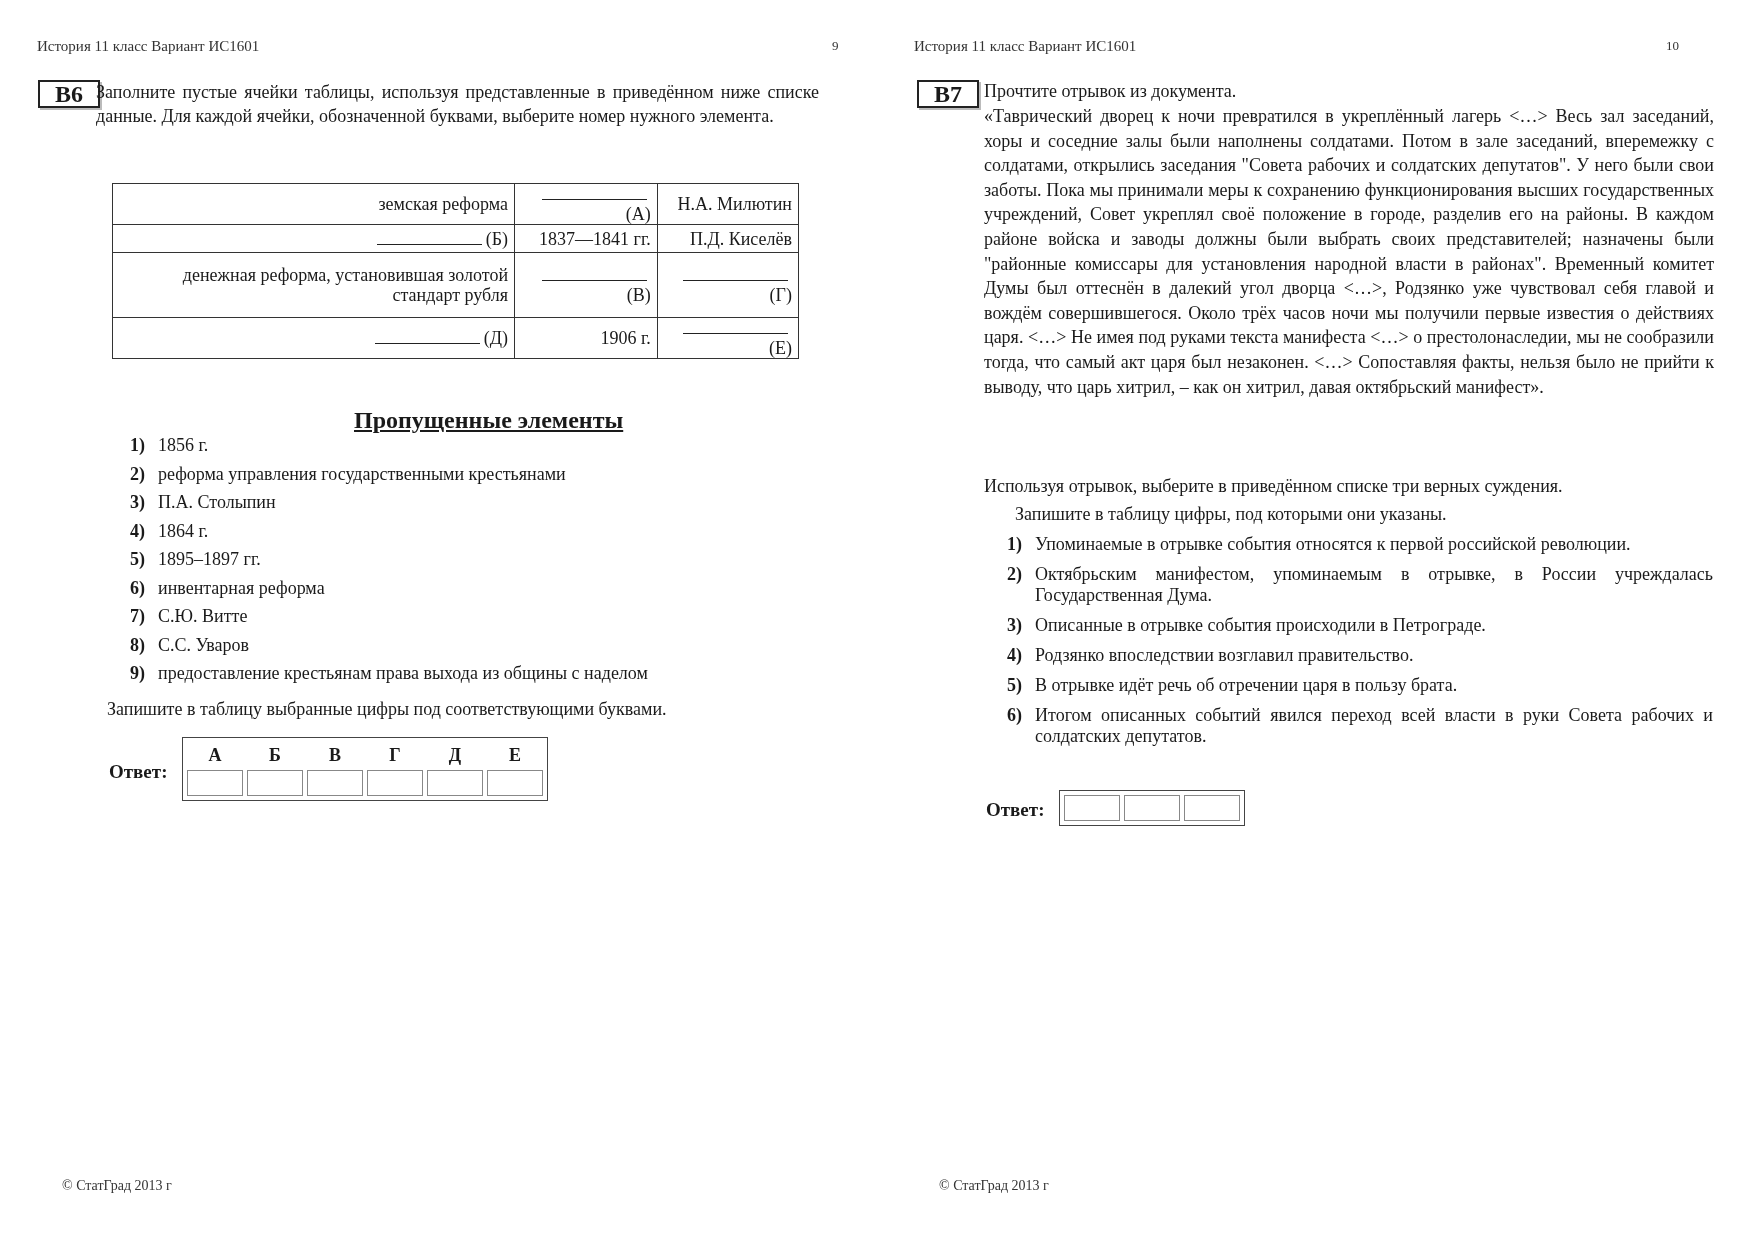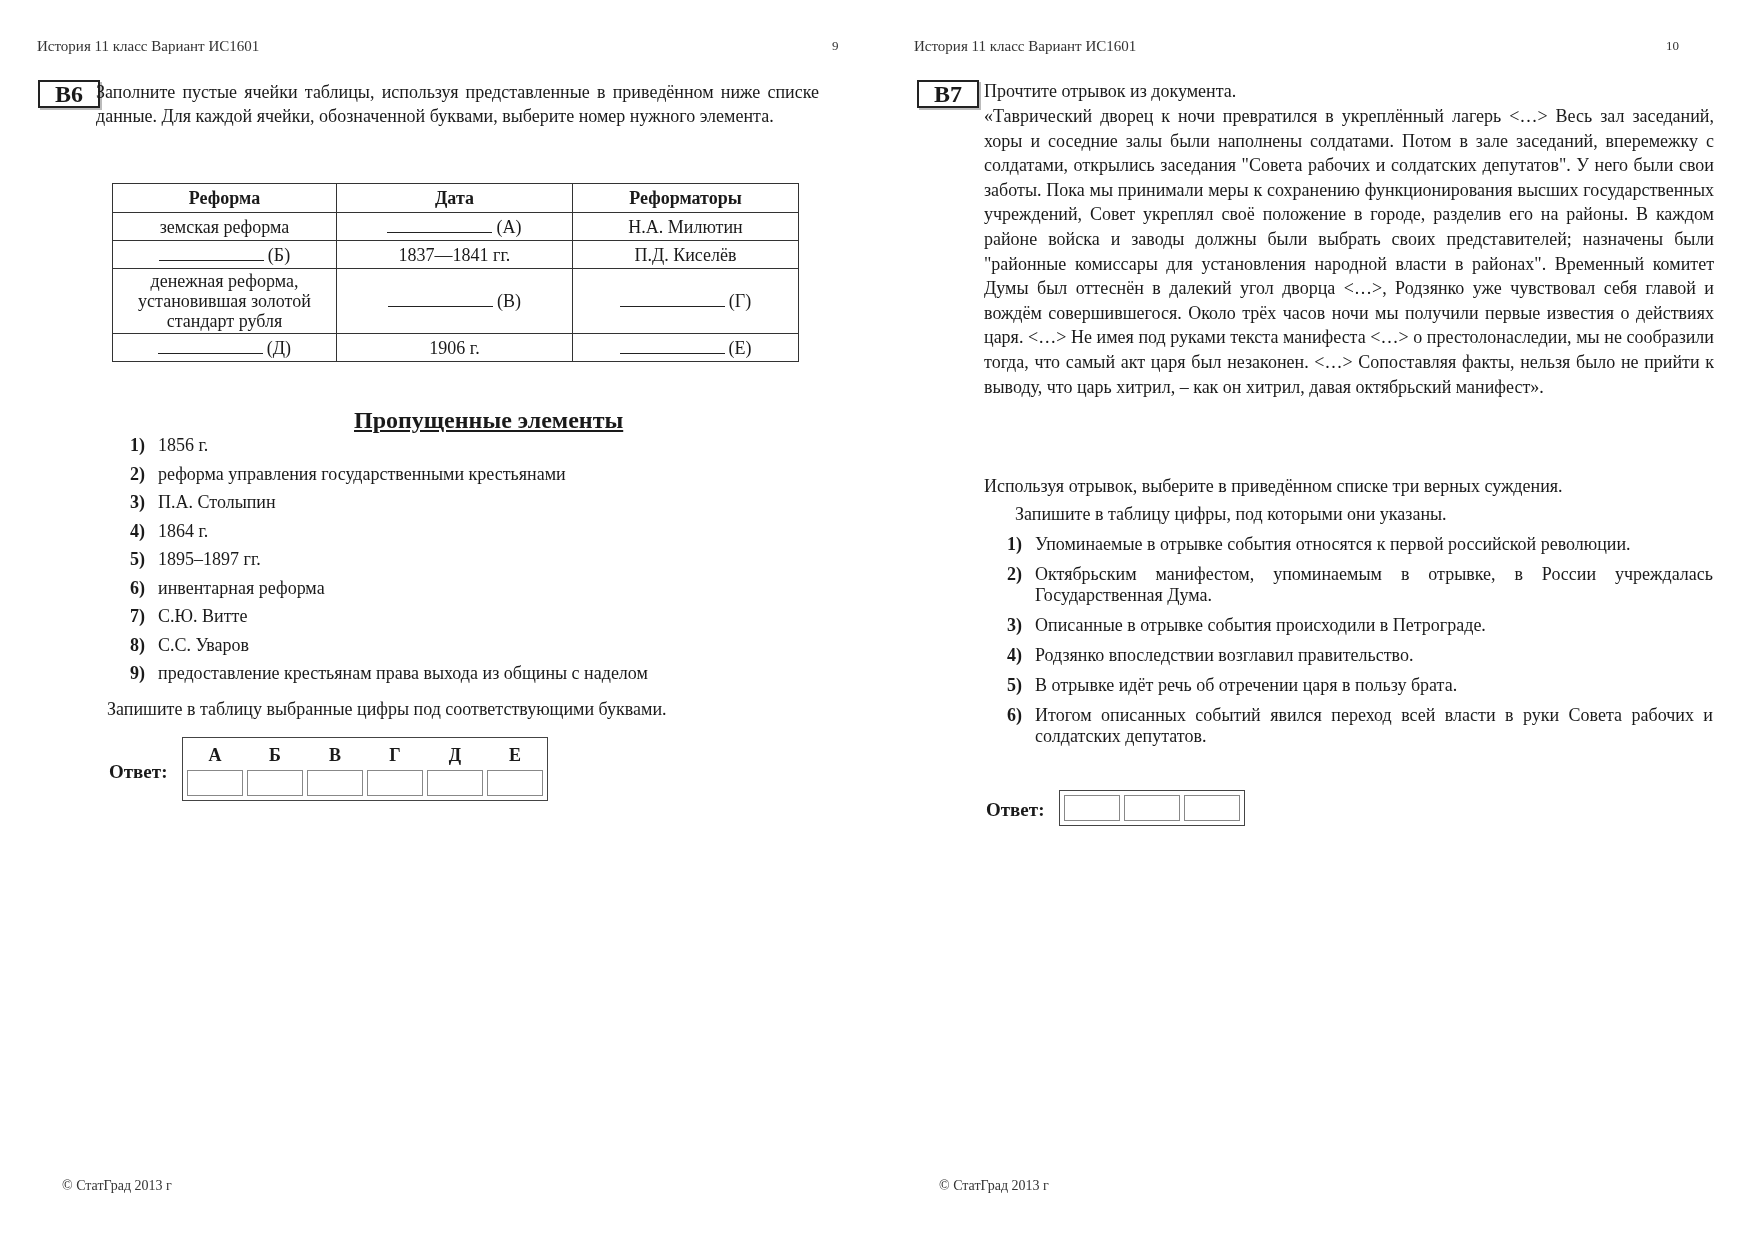--- a/index.html
+++ b/index.html
@@ -11,21 +11,21 @@
   .running-head { position:absolute; top:38px; font-size:15px; color:#333; }
   .page-num { position:absolute; top:38px; font-size:13px; color:#333; }
   .footer { position:absolute; top:1178px; font-size:14px; color:#333; }
   .task-label { position:absolute; border:2px solid #222; font-weight:bold;
                 font-size:24px; text-align:center; width:58px; height:24px; line-height:24px;
                 box-shadow:2px 2px 0 #bbb; }
   .para { position:absolute; font-size:18px; line-height:24px; text-align:justify; }
   table.reform { position:absolute; border-collapse:collapse; font-size:18px; }
   table.reform td, table.reform th { border:1.5px solid #333; text-align:center; padding:0 6px; line-height:20px; }
   table.reform th { font-weight:bold; height:28px; }
-  table.reform td { height:27px; }
+  table.reform td { height:27px;text-align:right; }
   .blank { display:inline-block; width:105px; border-bottom:1.5px solid #222; height:14px; margin-right:4px; vertical-align:baseline; }
   .section-title { position:absolute; font-size:24px; font-weight:bold; text-decoration:underline; }
   .list { position:absolute; font-size:18px; }
   .list .item { display:flex; height:28.5px; align-items:flex-start; }
   .list .num { font-weight:bold; width:28px; }
   .answer-label { position:absolute; font-size:19px; font-weight:bold; }
   .answer-grid { position:absolute; border:1.5px solid #444; padding:2px; background:#fff; }
   .answer-grid .heads { display:flex; }
   .answer-grid .heads span { width:60px; text-align:center; font-weight:bold; font-size:18px; height:30px; line-height:30px; }
   .answer-grid .cells { display:flex; }
@@ -40,25 +40,20 @@
 
 <div class="page left">
   <div class="running-head" style="left:37px;">История  11 класс  Вариант ИС1601</div>
   <div class="page-num" style="left:832px;">9</div>
 
   <div class="task-label" style="left:38px;top:80px;">В6</div>
   <div class="para" style="left:96px;top:80px;width:723px;">Заполните пустые ячейки таблицы, используя представленные в приведённом ниже списке данные. Для каждой ячейки, обозначенной буквами, выберите номер нужного элемента.</div>
 
   <table class="reform" style="left:112px;top:183px;width:687px;">
     <tbody>
-        <tr>
-      <th style="width:210px;">Реформа</th>
-      <th style="width:222px;">Дата</th>
-      <th style="width:212px;">Реформаторы</th>
-    </tr>
     <tr>
       <td>земская реформа</td>
       <td><span class="blank"></span><span>(А)</span></td>
       <td>Н.А. Милютин</td>
     </tr>
     <tr>
       <td><span class="blank"></span><span>(Б)</span></td>
       <td>1837—1841 гг.</td>
       <td>П.Д. Киселёв</td>
     </tr>

